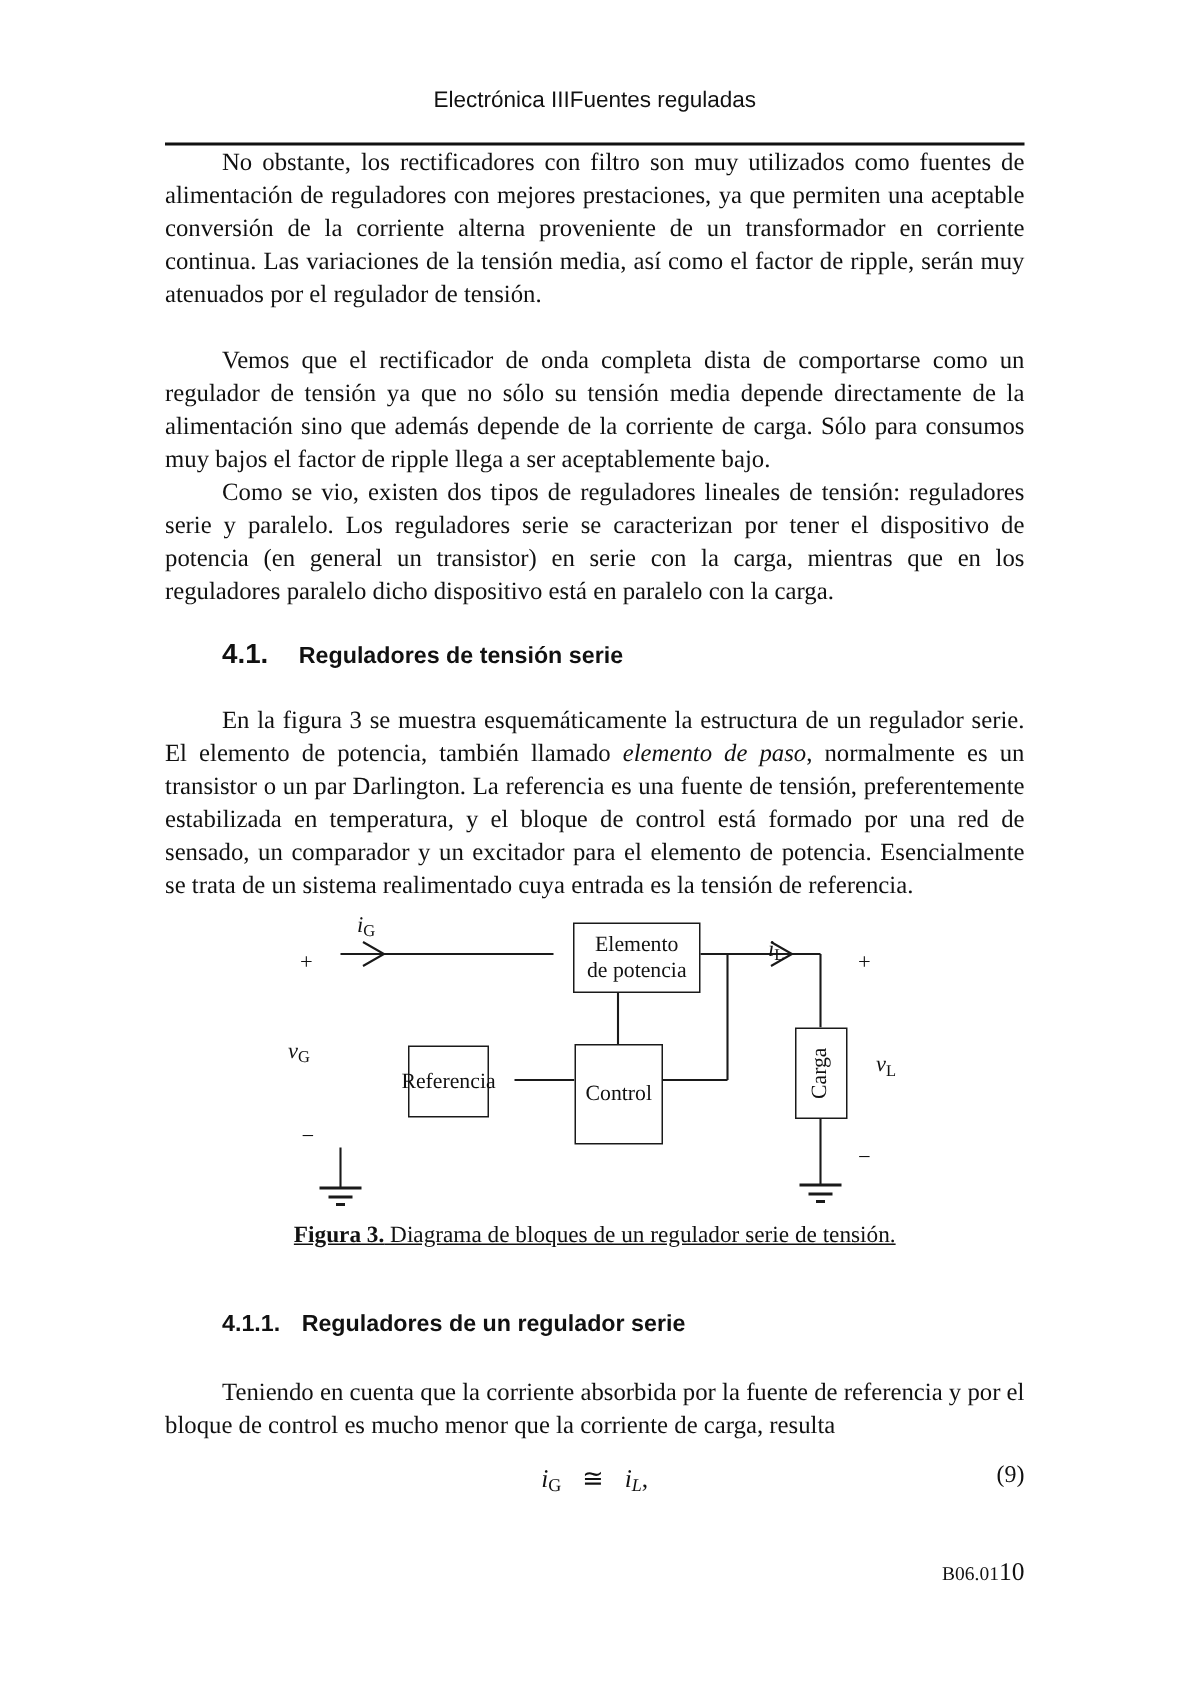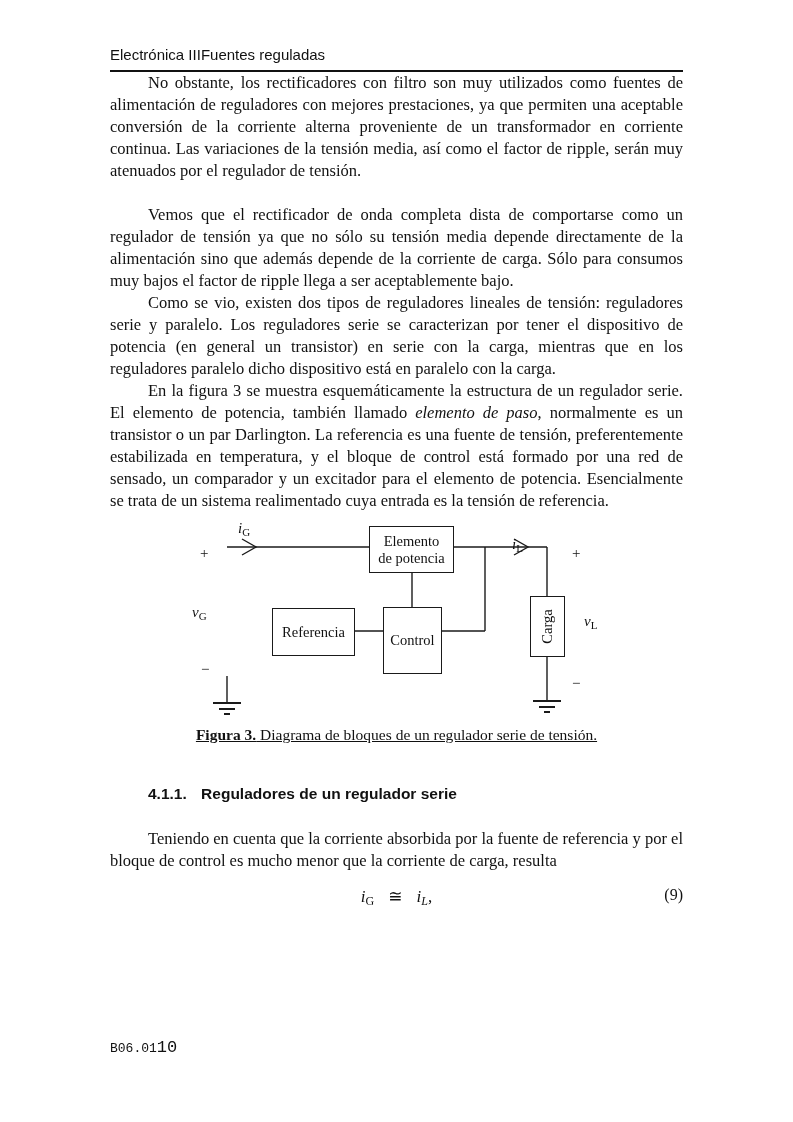--- a/index.html
+++ b/index.html
@@ -9,25 +9,25 @@
     margin:0 auto;
     background:#ffffff;
     color:#111;
     box-sizing:border-box;
     padding:0 110px;
     overflow:hidden;
     font-family:"Liberation Serif", serif;
   }
   
   .header {
-    margin-top:46px;
-    display:flex; justify-content:flex-start; align-items:flex-end;
+    margin-top:58px;
+    display:flex; justify-content:center; align-items:flex-end;
     font-family:"Liberation Sans", sans-serif;
     font-size:15px;
-    padding-bottom:7px;
+    padding-bottom:20px;
     border-bottom:2px solid #111;
   }
   
   .para {
     margin:0;
     font-size:16.5px;
     line-height:22px;
     text-align:justify;
     text-indent:38px;
   }
@@ -59,22 +59,22 @@
   .figure svg { position:absolute; left:0; top:0; }
   .blk {
     position:absolute;
     border:1.5px solid #1a1a1a;
     background:#fff;
     box-sizing:border-box;
     display:flex; align-items:center; justify-content:center;
     text-align:center;
     font-size:14.5px; line-height:17px;
   }
-  .blk-power   { left:259px; top:8px;  width:85px; height:47px; }
-  .blk-ref     { left:162px; top:90px; width:83px; height:48px; }
+  .blk-power   { left:272px; top:8px;  width:85px; height:47px; }
+  .blk-ref     { left:162px; top:90px; width:54px; height:48px; }
   .blk-control { left:273px; top:89px; width:59px; height:67px; }
   .blk-load    { left:420px; top:78px; width:35px; height:61px; }
   .rot { transform:rotate(-90deg); white-space:nowrap; }
   .flabel { position:absolute; font-size:15px; }
   .it { font-style:italic; }
   .sub { font-size:11px; vertical-align:-3px; }
   .lbl-ig { left:128px; top:2px; }
   .lbl-il { left:402px; top:18px; }
   .lbl-vg { left:82px;  top:86px; }
   .lbl-vl { left:474px; top:95px; }
@@ -103,42 +103,46 @@
     text-align:center;
   }
   .eq-op { display:inline-block; margin:0 14px; font-style:normal; }
   .eq-num { position:absolute; right:0; top:0; font-size:16px; }
   .sub-it { font-size:12px; vertical-align:-3px; font-style:italic; }
   .sub-up { font-size:12px; vertical-align:-3px; font-style:normal; }
 
   
   .footer {
     position:absolute; left:110px; right:110px; top:1038px;
-    display:flex; justify-content:flex-start; align-items:baseline;
-    font-family:Liberation Mono, monospace;
+    display:flex; justify-content:flex-end; align-items:baseline;
+    font-family:Liberation Serif, serif;
   }
   .footer .f-left  { font-size:13px; }
   .footer .f-right { font-size:17px; }
 </style>
 </head>
 <body>
 
 <div class="page">
 
   <div class="header">
     <span>Electrónica III</span>
     <span>Fuentes reguladas</span>
   </div>
 
   <p class="para">No obstante, los rectificadores con filtro son muy utilizados como fuentes de alimentación de reguladores con mejores prestaciones, ya que permiten una aceptable conversión de la corriente alterna proveniente de un transformador en corriente continua. Las variaciones de la tensión media, así como el factor de ripple, serán muy atenuados por el regulador de tensión.</p>
   <p class="para" style="margin-top:22px;">Vemos que el rectificador de onda completa dista de comportarse como un regulador de tensión ya que no sólo su tensión media depende directamente de la alimentación sino que además depende de la corriente de carga. Sólo para consumos muy bajos el factor de ripple llega a ser aceptablemente bajo.</p>
 
 
   <p class="para">Como se vio, existen dos tipos de reguladores lineales de tensión: reguladores serie y paralelo. Los reguladores serie se caracterizan por tener el dispositivo de potencia (en general un transistor) en serie con la carga, mientras que en los reguladores paralelo dicho dispositivo está en paralelo con la carga.</p>
 
+  <div class="h2">
+    <span class="num">4.1.</span>
+    <span>Reguladores de tensión serie</span>
+  </div>
 
   <p class="para"><span>En la figura 3 se muestra esquemáticamente la estructura de un regulador serie. El elemento de potencia, también llamado </span><em class="pass">elemento de paso</em><span>, normalmente es un transistor o un par Darlington. La referencia es una fuente de tensión, preferentemente estabilizada en temperatura, y el bloque de control está formado por una red de sensado, un comparador y un excitador para el elemento de potencia. Esencialmente se trata de un sistema realimentado cuya entrada es la tensión de referencia.</span></p>
 
   <div class="figure">
     <svg width="573" height="200" viewBox="0 0 573 200">
       <g stroke="#1a1a1a" stroke-width="1.4" fill="none">
 
         <line x1="117" y1="29" x2="259" y2="29"></line>
         <polyline points="132,21 146,29 132,37"></polyline>
 

